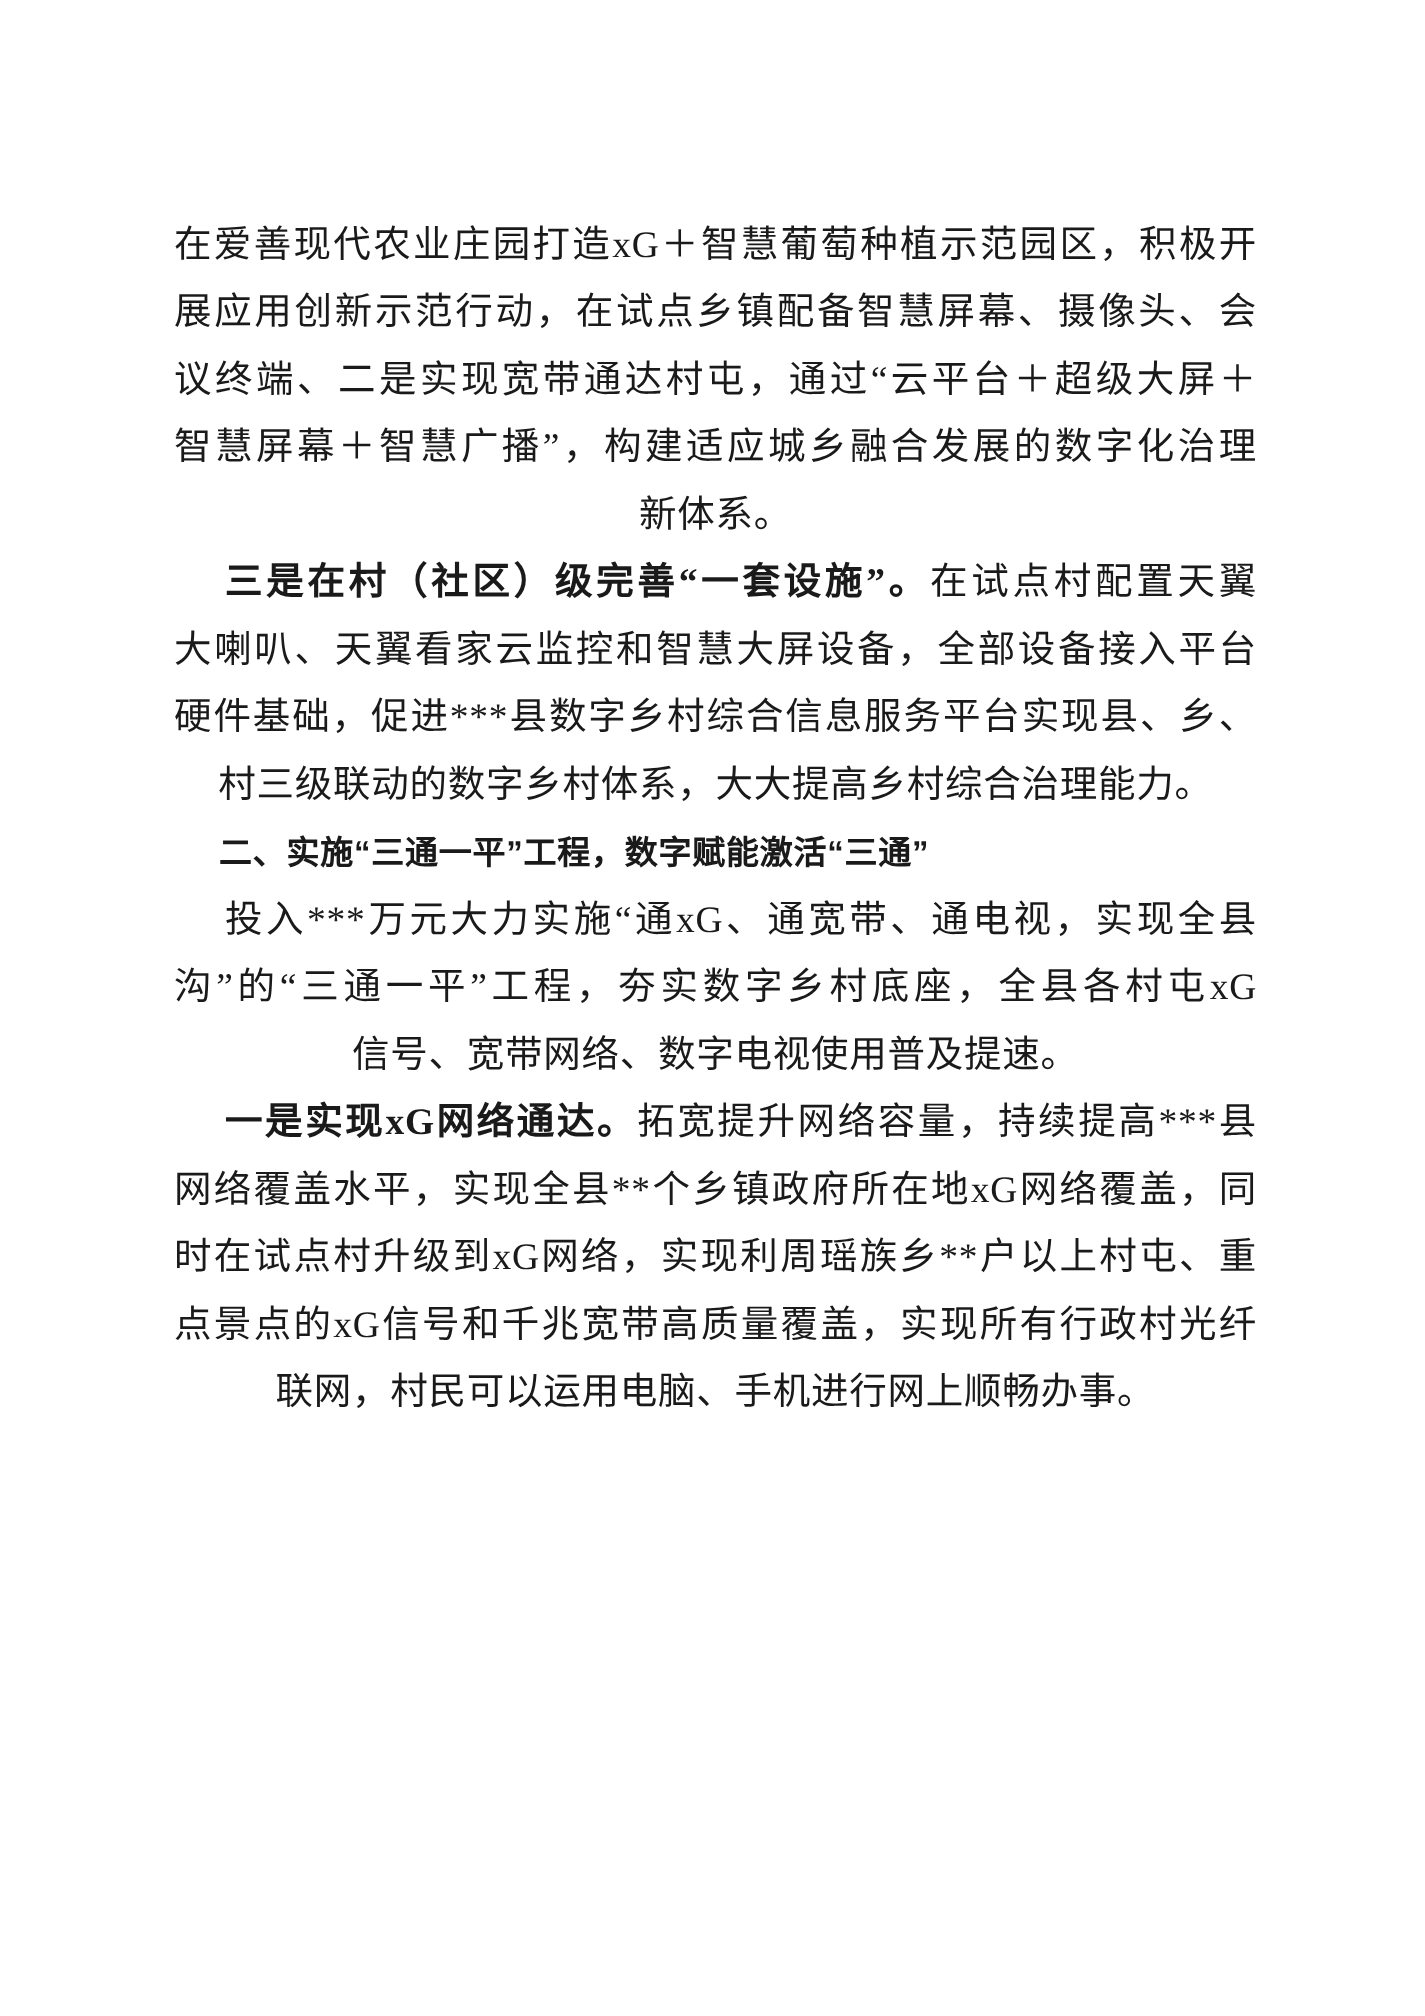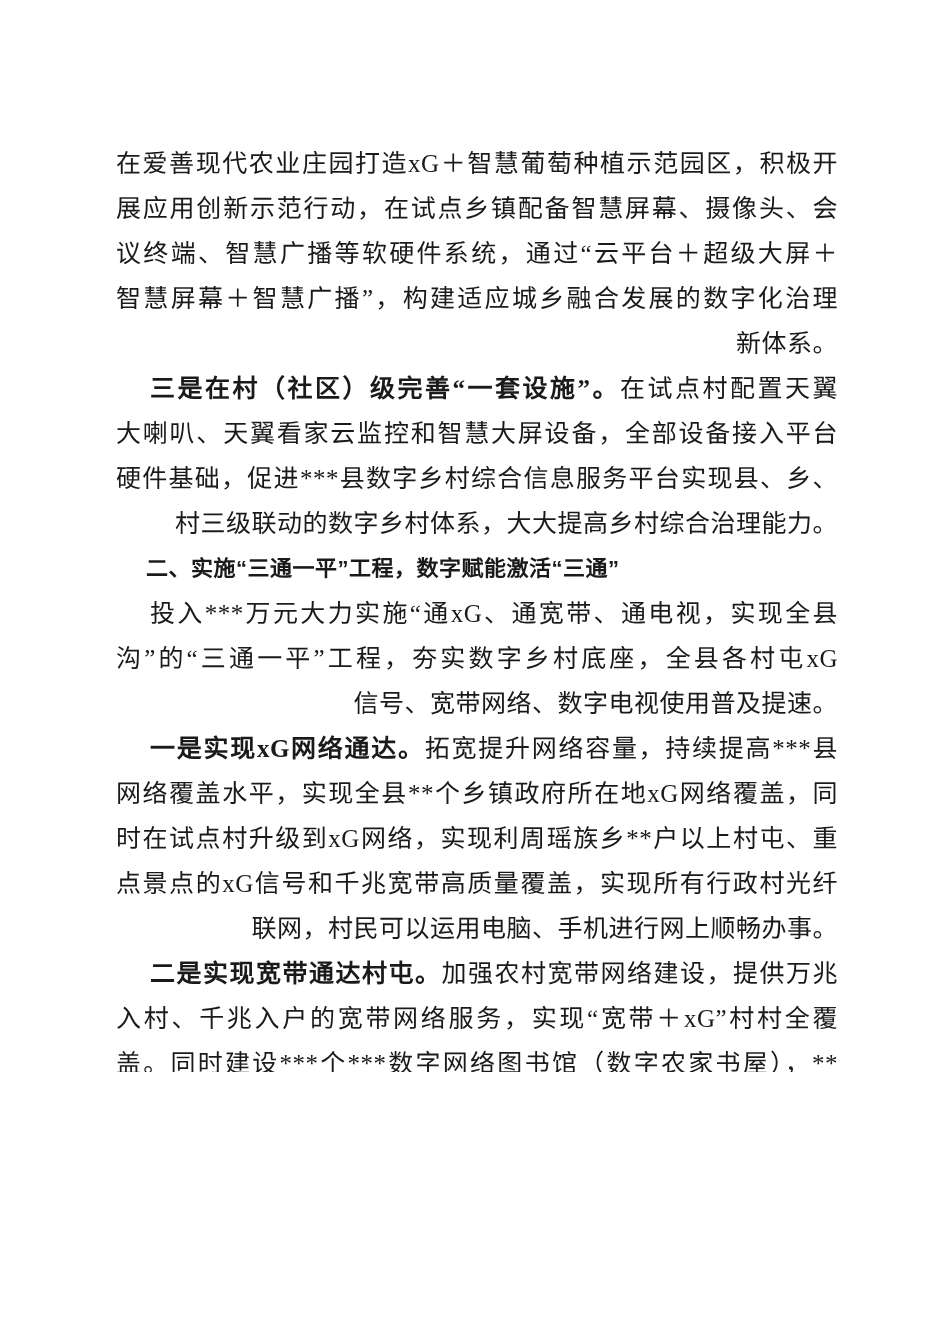--- a/index.html
+++ b/index.html
@@ -23,21 +23,21 @@
     top: 141px;
     width: 722px;
   }
   .para { margin: 0; padding: 0; }
   .line {
     height: 45px;
     line-height: 45px;
     font-size: 25px;
     letter-spacing: 0.5px;
     white-space: nowrap;
-    text-align: right;
+    text-align: center;
   }
   
   .line.fill {
     white-space: normal;
     text-align: justify;
     text-align-last: justify;
   }
   .line.indent { padding-left: 34px; }
   .lead { font-weight: 700; }
   .heading {
@@ -54,21 +54,21 @@
 </style>
 </head>
 <body>
 
 <div class="page">
   <div class="content">
 
     <div class="para">
       <div class="line fill">在爱善现代农业庄园打造xG＋智慧葡萄种植示范园区，积极开</div>
       <div class="line fill">展应用创新示范行动，在试点乡镇配备智慧屏幕、摄像头、会</div>
-      <div class="line fill">议终端、智慧广播等软硬件系统，通过“云平台＋超级大屏＋</div>
+      <div class="line fill">议终端、二是实现宽带通达村屯，通过“云平台＋超级大屏＋</div>
       <div class="line fill">智慧屏幕＋智慧广播”，构建适应城乡融合发展的数字化治理</div>
       <div class="line">新体系。</div>
     </div>
 
     <div class="para">
       <div class="line fill indent">
         <span class="lead">三是在村（社区）级完善“一套设施”。</span><span>在试点村配置天翼</span>
       </div>
       <div class="line fill">大喇叭、天翼看家云监控和智慧大屏设备，全部设备接入平台</div>
       <div class="line fill">硬件基础，促进***县数字乡村综合信息服务平台实现县、乡、</div>
@@ -86,22 +86,15 @@
     <div class="para">
       <div class="line fill indent">
         <span class="lead">一是实现xG网络通达。</span><span>拓宽提升网络容量，持续提高***县</span>
       </div>
       <div class="line fill">网络覆盖水平，实现全县**个乡镇政府所在地xG网络覆盖，同</div>
       <div class="line fill">时在试点村升级到xG网络，实现利周瑶族乡**户以上村屯、重</div>
       <div class="line fill">点景点的xG信号和千兆宽带高质量覆盖，实现所有行政村光纤</div>
       <div class="line">联网，村民可以运用电脑、手机进行网上顺畅办事。</div>
     </div>
 
-    <div class="para">
-      <div class="line fill indent">
-        <span class="lead">二是实现宽带通达村屯。</span><span>加强农村宽带网络建设，提供万兆</span>
-      </div>
-      <div class="line fill">入村、千兆入户的宽带网络服务，实现“宽带＋xG”村村全覆</div>
-      <div class="line fill">盖。同时建设***个***数字网络图书馆（数字农家书屋），**</div>
-    </div>
 
   </div>
 </div>
 
 </body></html>

